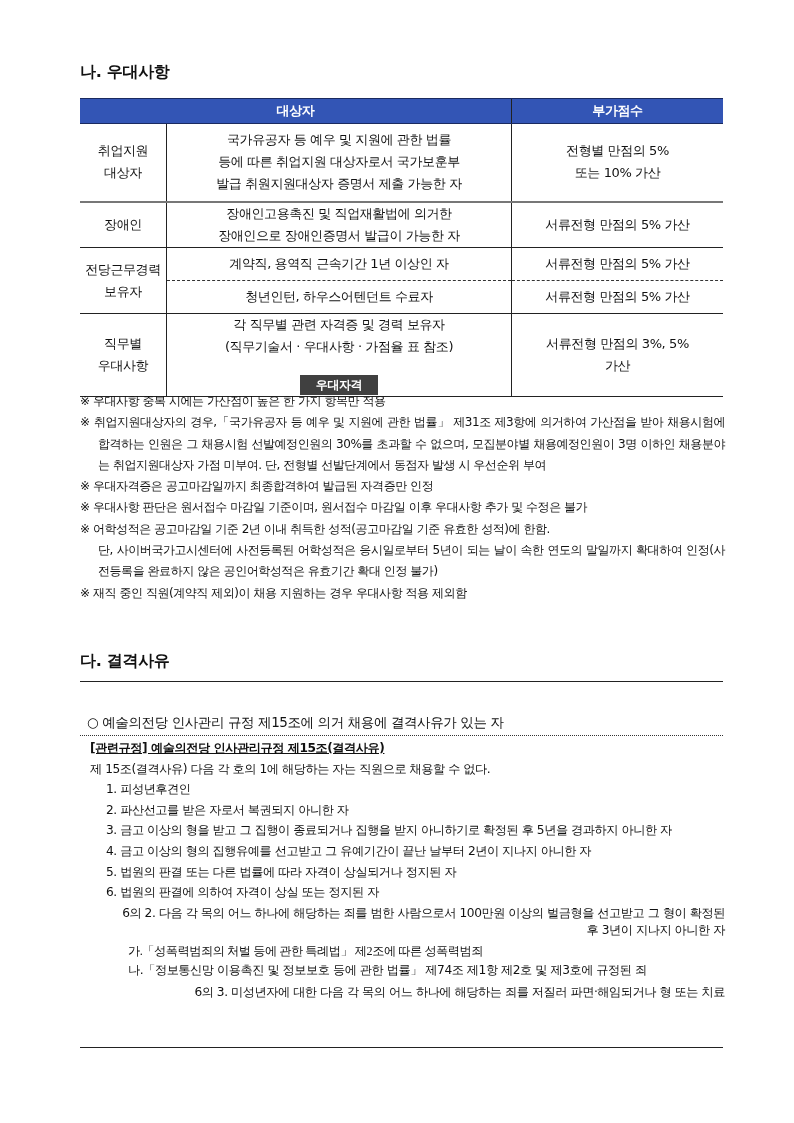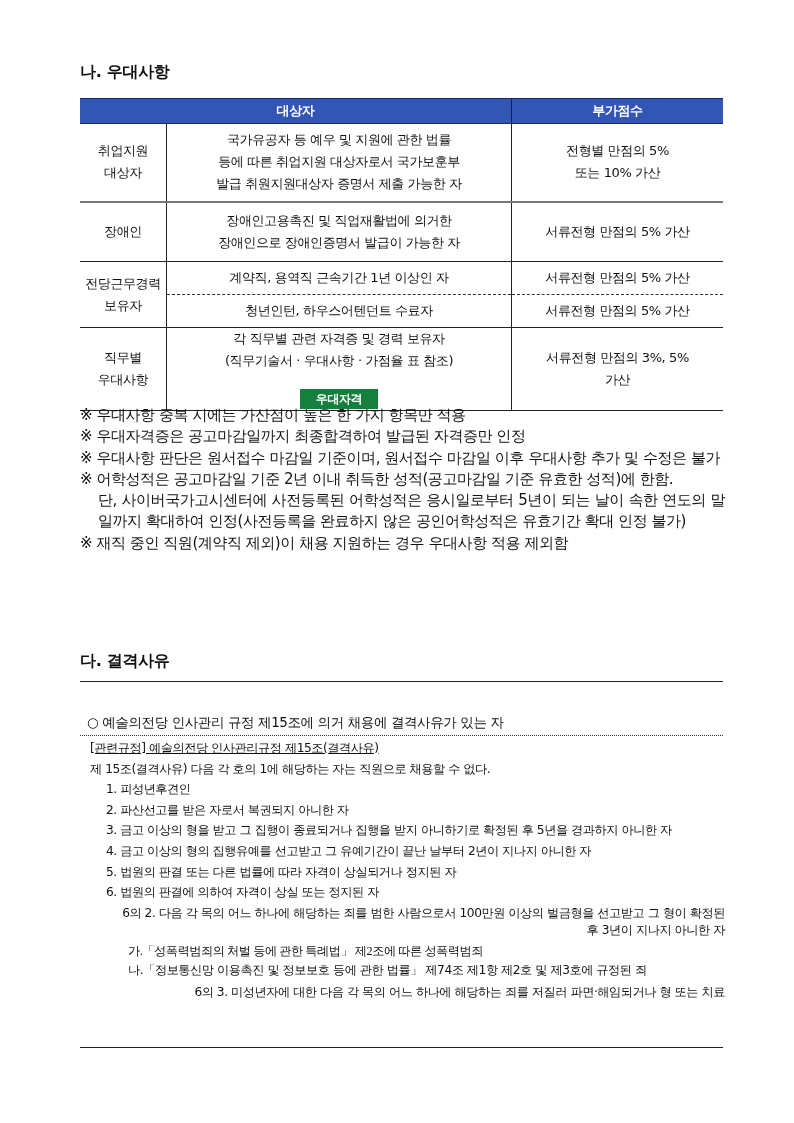--- a/index.html
+++ b/index.html
@@ -12,32 +12,32 @@
   table.pref th { background: #3355b5; color: #fff; font-weight: bold; height: 24px; padding: 0;
                   border-top: 1.5px solid #1a2a60; border-bottom: 1.5px solid #1a2a60; font-size: 13px; }
   table.pref th.c2 { border-left: 1px solid #222; }
   table.pref td { text-align: center; vertical-align: middle; padding: 0 4px; line-height: 22px; }
   table.pref td.c1 { width: 78px; }
   table.pref td.c2 { border-left: 1px solid #222; border-right: 1px solid #222; width: 336px; }
   table.pref tr.sep-thick td { border-bottom: 2px solid #777; }
   table.pref tr.sep td { border-bottom: 1px solid #222; }
   table.pref tr.sep-dot td.dot { border-bottom: 1px dashed #333; }
   table.pref tr.last td { border-bottom: 1.5px solid #222; }
-  .badge { display: inline-block; background: #15803d; color: #fff; font-weight: bold; font-size: 12px;
+  .badge { display: inline-block; background: #404040; color: #fff; font-weight: bold; font-size: 12px;
            padding: 0 16px; line-height: 20px; margin-top: 17px; }
-  .notes { position: absolute; left: 80px; top: 405px; width: 645px; font-size: 15px; line-height: 21.3px;
+  .notes { position: absolute; left: 80px; top: 391px; width: 645px; font-size: 12px; line-height: 21.3px;
            letter-spacing: -0.45px; }
   .notes .n { padding-left: 18px; text-indent: -18px; text-align: justify; }
   .notes .cont { padding-left: 18px; }
   .hr-solid { position: absolute; left: 80px; width: 643px; height: 0; border-top: 1.5px solid #222; }
   .hr-dot { position: absolute; left: 80px; width: 643px; height: 0; border-top: 1.5px dotted #333; }
   .bullet { position: absolute; left: 87px; top: 694px; font-size: 13.5px; letter-spacing: -0.4px; margin-top: 20px; }
   .reg { position: absolute; left: 90px; top: 738px; width: 635px; font-size: 12.2px; line-height: 20.5px;
          letter-spacing: -0.45px; }
-  .reg .title { font-weight: normal; text-decoration: underline; }
+  .reg .title { font-weight: bold; text-decoration: underline; }
   .reg .item { padding-left: 16px; }
   .reg .item .w { display: block; padding-left: 12px; text-indent: -12px; }
   .reg .sub { padding-left: 28px; text-align: right; }
   .reg .sub .w2 { display: block; padding-left: 62px; text-indent: -62px; }
   .reg .sub3 { padding-left: 38px; line-height: 19px; }
 </style>
 </head>
 <body>
 
 <div class="abs h2" style="left:80px; top:62px;">나. 우대사항</div>
@@ -58,21 +58,21 @@
       <td class="c2">
         <div>국가유공자 등 예우 및 지원에 관한 법률</div>
         <div>등에 따른 취업지원 대상자로서 국가보훈부</div>
         <div>발급 취원지원대상자 증명서 제출 가능한 자</div>
       </td>
       <td>
         <div>전형별 만점의 5%</div>
         <div>또는 10% 가산</div>
       </td>
     </tr>
-    <tr class="sep" style="height:60px;">
+    <tr class="sep" style="height:46px;">
       <td class="c1">장애인</td>
       <td class="c2">
         <div>장애인고용촉진 및 직업재활법에 의거한</div>
         <div>장애인으로 장애인증명서 발급이 가능한 자</div>
       </td>
       <td>서류전형 만점의 5% 가산</td>
     </tr>
     <tr class="sep-dot" style="height:33px;">
       <td class="c1" rowspan="2" style="border-bottom:1px solid #222;">
         <div>전당근무경력</div>
@@ -98,20 +98,21 @@
       <td>
         <div>서류전형 만점의 3%, 5%</div>
         <div>가산</div>
       </td>
     </tr>
   </tbody>
 </table>
 
 <div class="notes">
   <div class="n"><span>※</span> <span>우대사항 중복 시에는 가산점이 높은 한 가지 항목만 적용</span></div>
+  <div class="n"><span>※</span> <span>취업지원대상자의 경우,「국가유공자 등 예우 및 지원에 관한 법률」 제31조 제3항에 의거하여 가산점을 받아 채용시험에 합격하는 인원은 그 채용시험 선발예정인원의 30%를 초과할 수 없으며, 모집분야별 채용예정인원이 3명 이하인 채용분야는 취업지원대상자 가점 미부여. 단, 전형별 선발단계에서 동점자 발생 시 우선순위 부여</span></div>
   <div class="n"><span>※</span> <span>우대자격증은 공고마감일까지 최종합격하여 발급된 자격증만 인정</span></div>
   <div class="n"><span>※</span> <span>우대사항 판단은 원서접수 마감일 기준이며, 원서접수 마감일 이후 우대사항 추가 및 수정은 불가</span></div>
   <div class="n"><span>※</span> <span>어학성적은 공고마감일 기준 2년 이내 취득한 성적(공고마감일 기준 유효한 성적)에 한함.</span></div>
   <div class="cont" style="text-align:justify;">단, 사이버국가고시센터에 사전등록된 어학성적은 응시일로부터 5년이 되는 날이 속한 연도의 말일까지 확대하여 인정(사전등록을 완료하지 않은 공인어학성적은 유효기간 확대 인정 불가)</div>
   <div class="n"><span>※</span> <span>재직 중인 직원(계약직 제외)이 채용 지원하는 경우 우대사항 적용 제외함</span></div>
 </div>
 
 <div class="abs h2" style="left:80px; top:651px;">다. 결격사유</div>
 <div class="hr-solid" style="top:681px;"></div>
 

